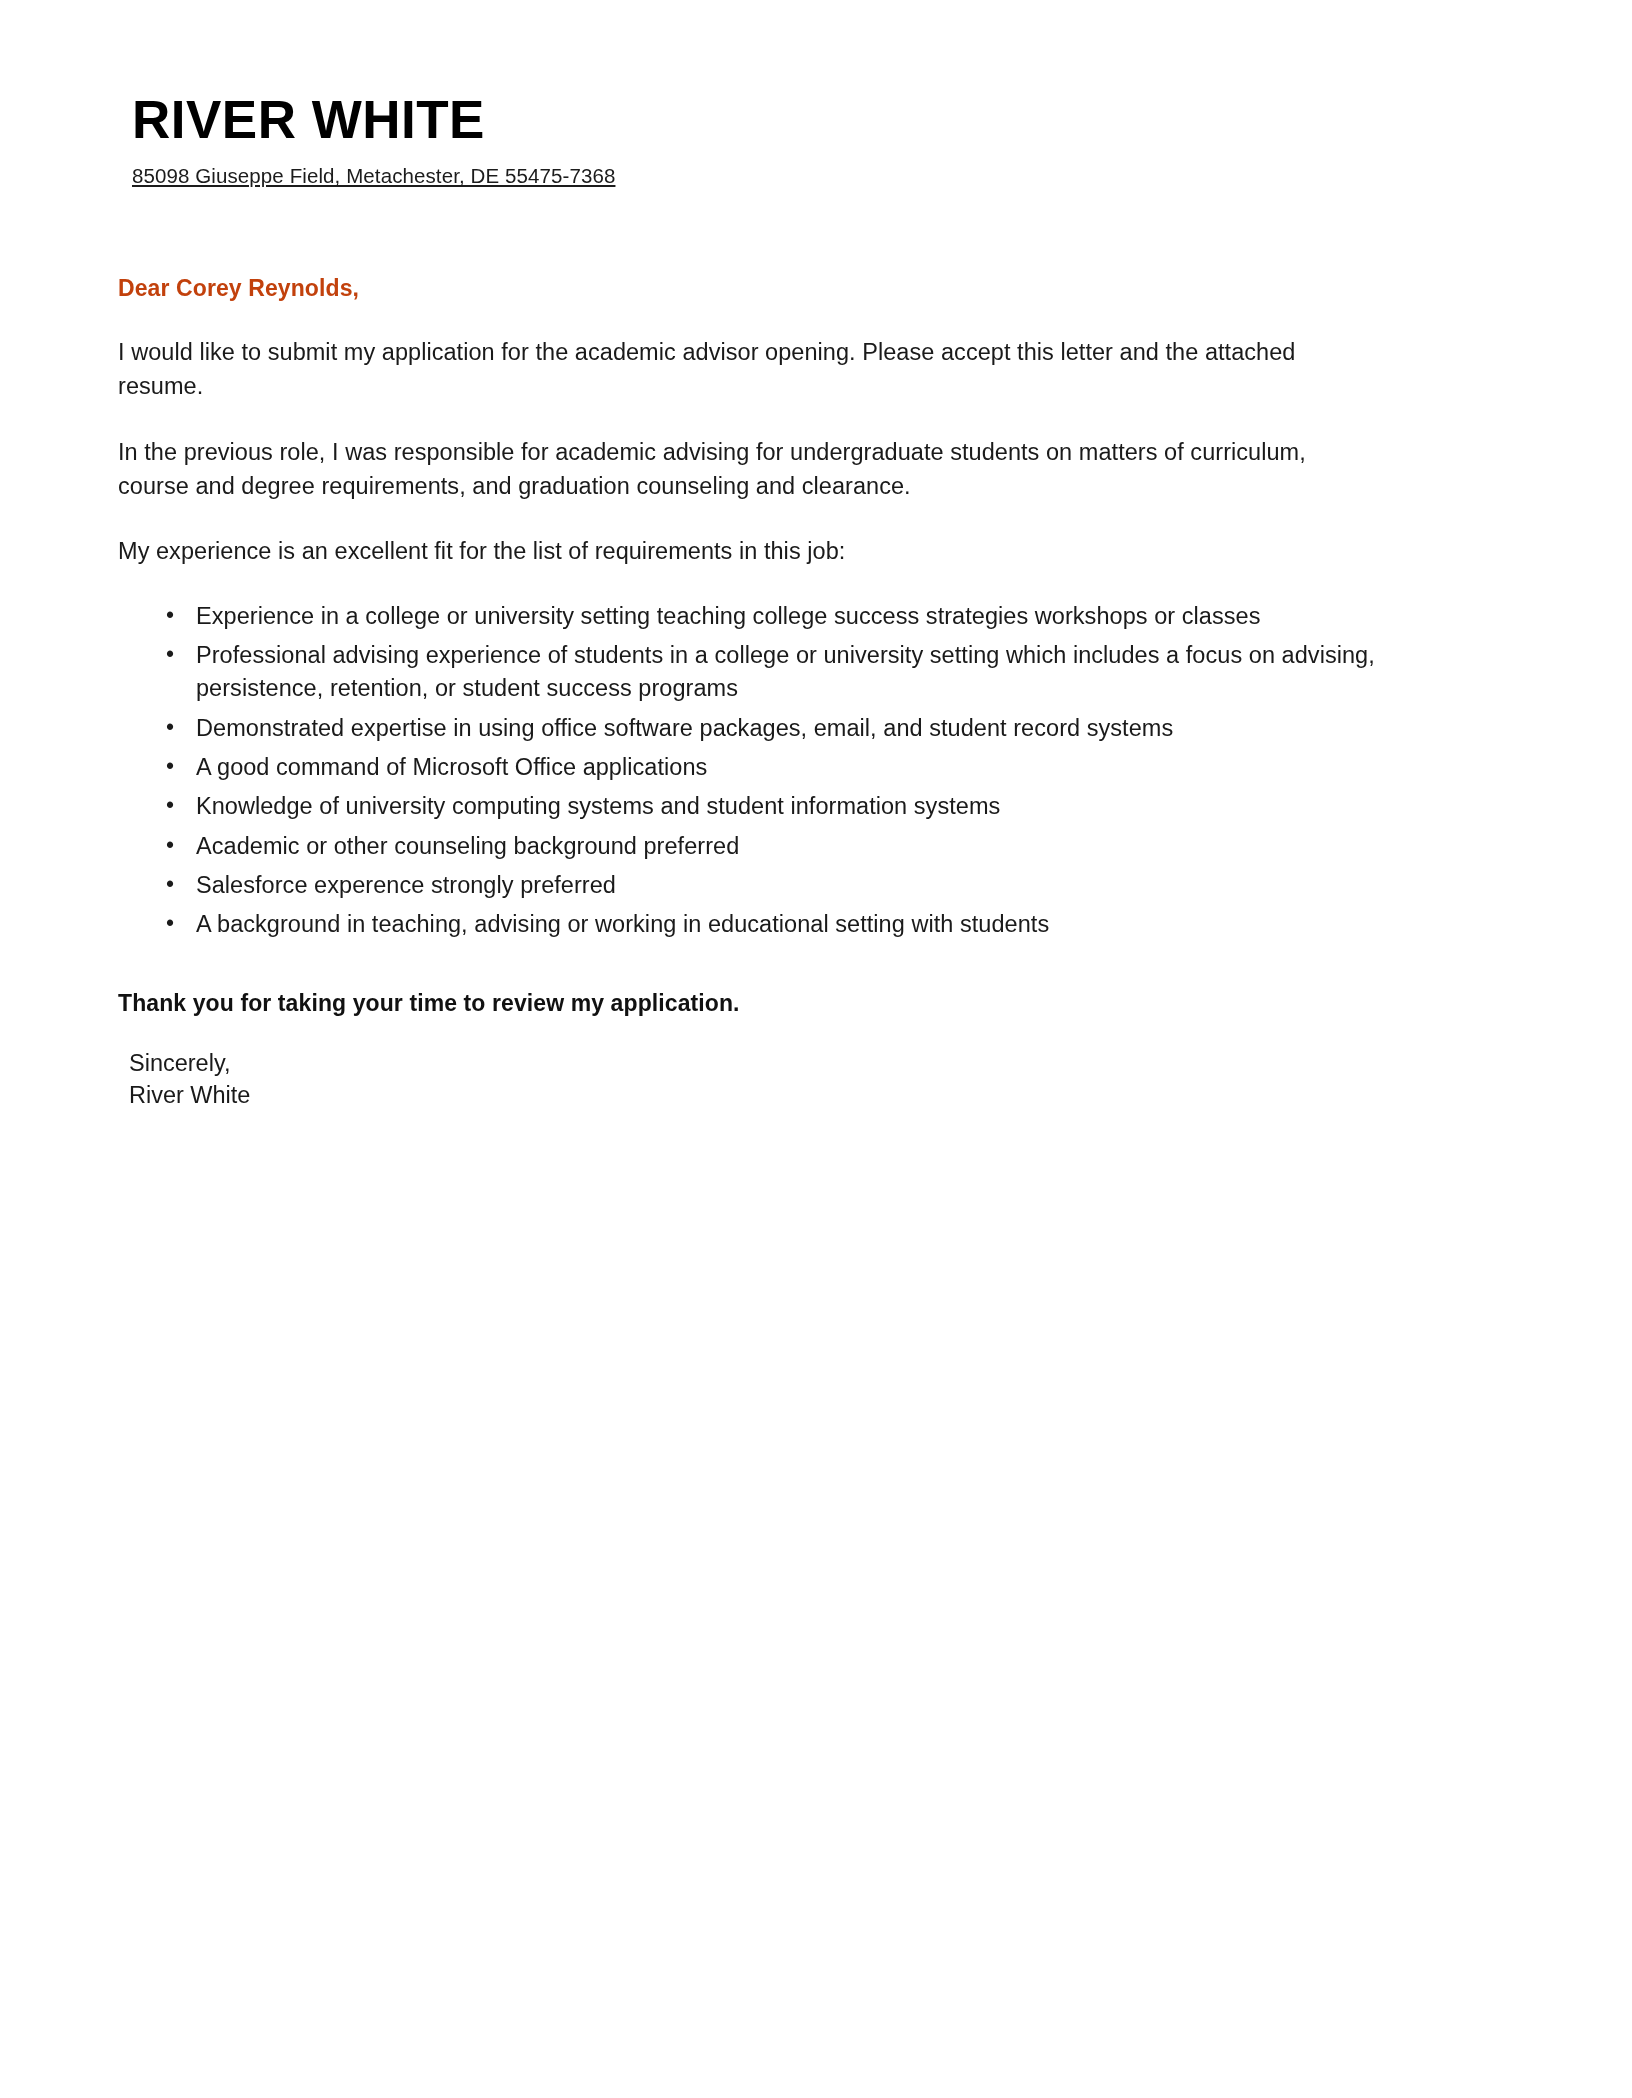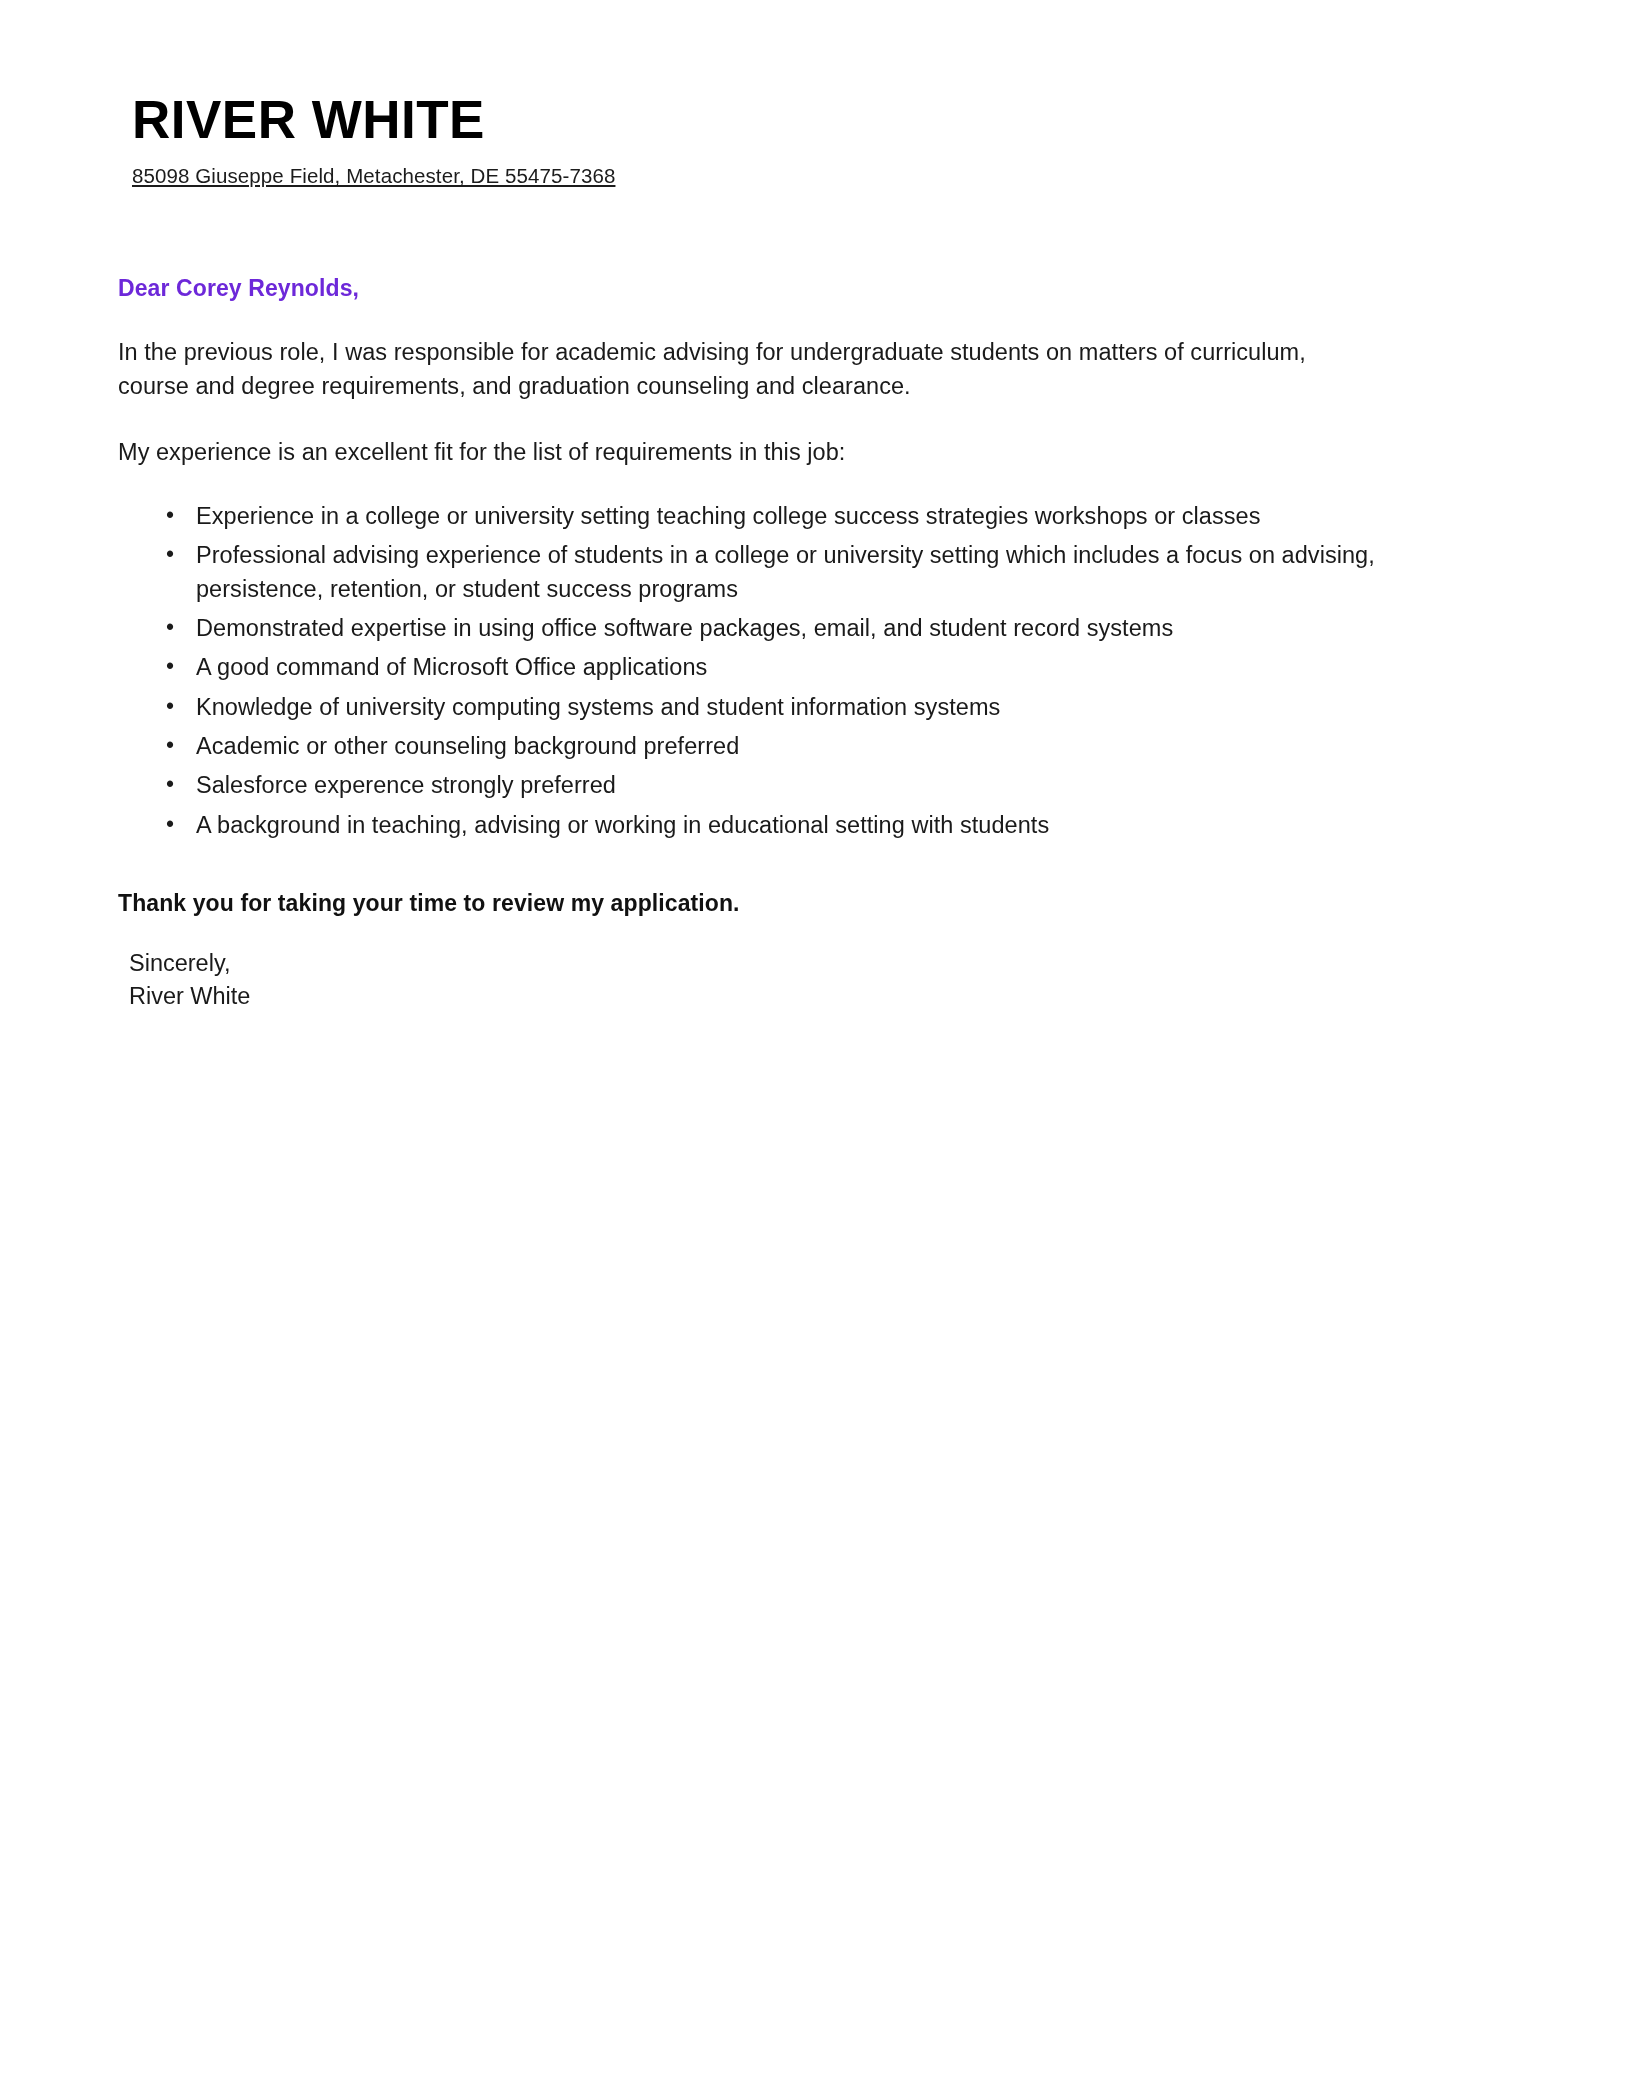--- a/index.html
+++ b/index.html
@@ -41,21 +41,21 @@
     letter-spacing: 0.1px;
     text-decoration: underline;
   }
   .body-block {
     margin-top: 84px;
   }
   .salutation {
     font-size: 23px;
     font-weight: 700;
     margin: 0 0 33px 0;
-    color: #6d28d9;
+    color: #c2410c;
     letter-spacing: 0.1px;
   }
   p.para {
     font-size: 23.5px;
     line-height: 1.46;
     margin: 0 0 31px 0;
     color: #1a1a1a;
     letter-spacing: 0.05px;
   }
   ul.req-list {
@@ -105,20 +105,21 @@
 
   <div class="letter-header">
     <h1 class="name">RIVER WHITE</h1>
     <p class="address">85098 Giuseppe Field, Metachester, DE 55475-7368</p>
   </div>
 
   <div class="body-block">
 
     <p class="salutation">Dear Corey Reynolds,</p>
 
+    <p class="para">I would like to submit my application for the academic advisor opening. Please accept this letter and the attached resume.</p>
     <p class="para">In the previous role, I was responsible for academic advising for undergraduate students on matters of curriculum, course and degree requirements, and graduation counseling and clearance.</p>
     <p class="para">My experience is an excellent fit for the list of requirements in this job:</p>
 
     <ul class="req-list">
       <li>Experience in a college or university setting teaching college success strategies workshops or classes</li>
       <li>Professional advising experience of students in a college or university setting which includes a focus on advising, persistence, retention, or student success programs</li>
       <li>Demonstrated expertise in using office software packages, email, and student record systems</li>
       <li>A good command of Microsoft Office applications</li>
       <li>Knowledge of university computing systems and student information systems</li>
       <li>Academic or other counseling background preferred</li>

